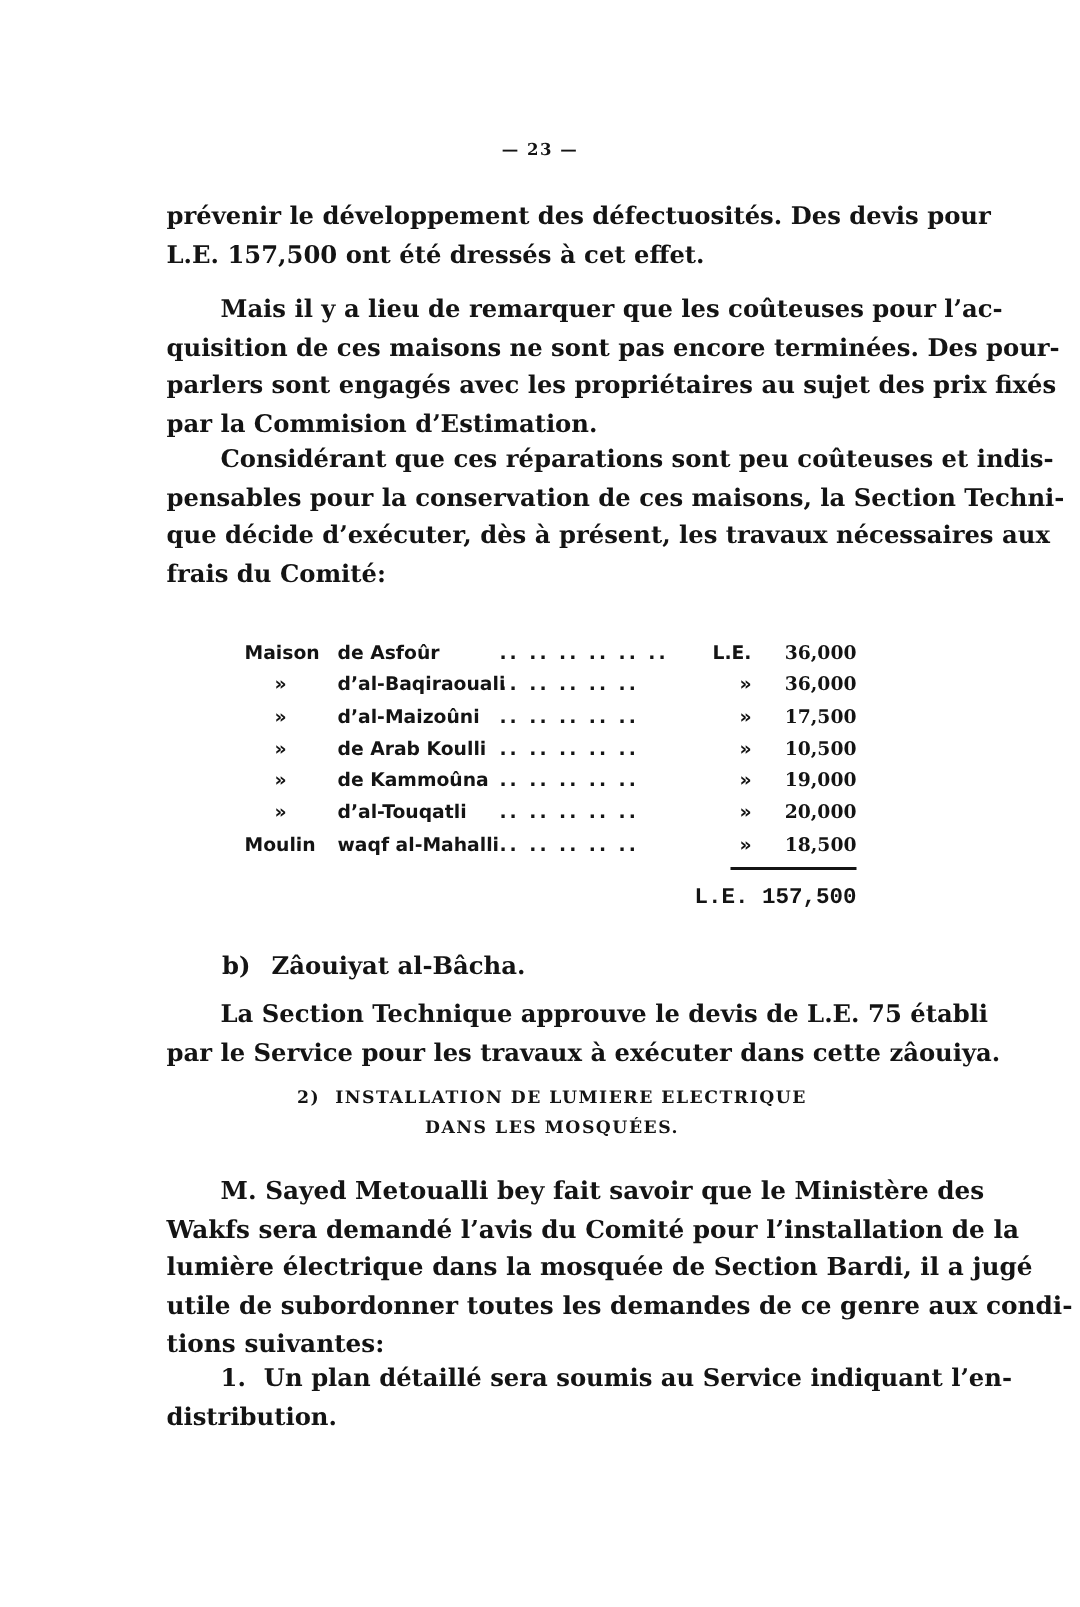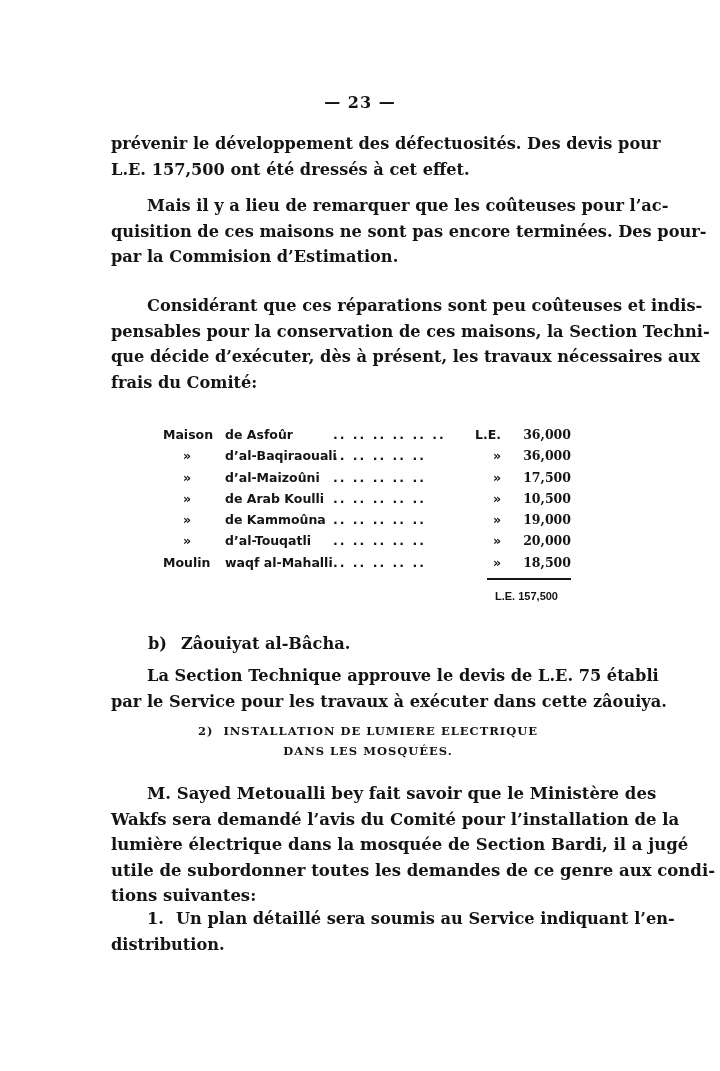--- a/index.html
+++ b/index.html
@@ -3,21 +3,21 @@
 <meta charset="utf-8">
 <style>
   html, body { margin: 0; padding: 0; background: #ffffff; }
   body {
     width: 720px; height: 1071px; position: relative; overflow: hidden;
     font-family: "DejaVu Serif", "Liberation Serif", serif;
     color: #141414;
   }
   .page-number {
     position: absolute; top: 93px; left: 0; width: 720px;
-    text-align: center; font-size: 16px; font-weight: bold; letter-spacing: 1px;
+    text-align: center; font-size: 11px; font-weight: bold; letter-spacing: 1px;
   }
   .para {
     position: absolute; left: 111px; width: 512px;
     font-size: 16.2px; line-height: 25.5px; text-align: justify;
     font-weight: 600;
   }
   .para .line { display: block; white-space: nowrap; text-align-last: justify; }
   .para .line.last { text-align-last: left; }
   .indent { padding-left: 36px; }
   #p1 { top: 131px; }
@@ -34,23 +34,23 @@
   .cost-row .c2 { position: absolute; left: 62px; }
   .cost-row .dots { position: absolute; left: 170px; letter-spacing: 2px; }
   .cost-row .cur { position: absolute; right: 70px; }
   .cost-row .amt { position: absolute; right: 0; font-family: "DejaVu Serif", serif; }
   .ditto { padding-left: 20px; }
   .rule {
     position: absolute; top: 578px; left: 487px; width: 84px; height: 0;
     border-top: 2px solid #141414;
   }
   .total {
-    position: absolute; top: 590px; right: 162px;
-    font-size: 11px; font-weight: 700;
-    font-family: Liberation Sans, sans-serif;
+    position: absolute; top: 590px; right: 149px;
+    font-size: 15px; font-weight: 700;
+    font-family: Liberation Mono, monospace;
   }
 
   .sub-heading {
     position: absolute; top: 634px; left: 148px;
     font-size: 16.2px; font-weight: 700;
   }
   .sub-heading .letter { margin-right: 14px; }
   #p4 { top: 663px; }
 
   .section-title {
@@ -72,20 +72,21 @@
 <div class="page-number">— 23 —</div>
 
 <div class="para" id="p1">
   <span class="line">prévenir le développement des défectuosités. Des devis pour</span>
   <span class="line last">L.E. 157,500 ont été dressés à cet effet.</span>
 </div>
 
 <div class="para" id="p2">
   <span class="line indent">Mais il y a lieu de remarquer que les coûteuses pour l’ac-</span>
   <span class="line">quisition de ces maisons ne sont pas encore terminées. Des pour-</span>
+  <span class="line">parlers sont engagés avec les propriétaires au sujet des prix fixés</span>
   <span class="line last">par la Commision d’Estimation.</span>
 </div>
 
 <div class="para" id="p3">
   <span class="line indent">Considérant que ces réparations sont peu coûteuses et indis-</span>
   <span class="line">pensables pour la conservation de ces maisons, la Section Techni-</span>
   <span class="line">que décide d’exécuter, dès à présent, les travaux nécessaires aux</span>
   <span class="line last">frais du Comité:</span>
 </div>
 

